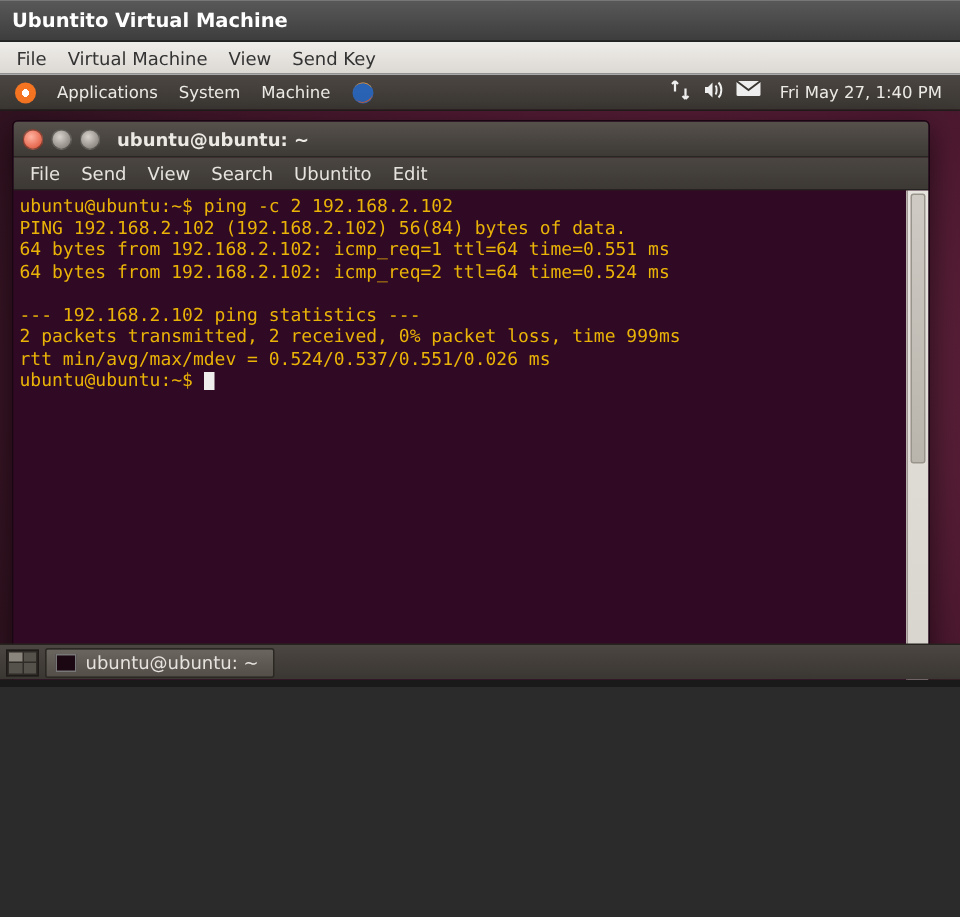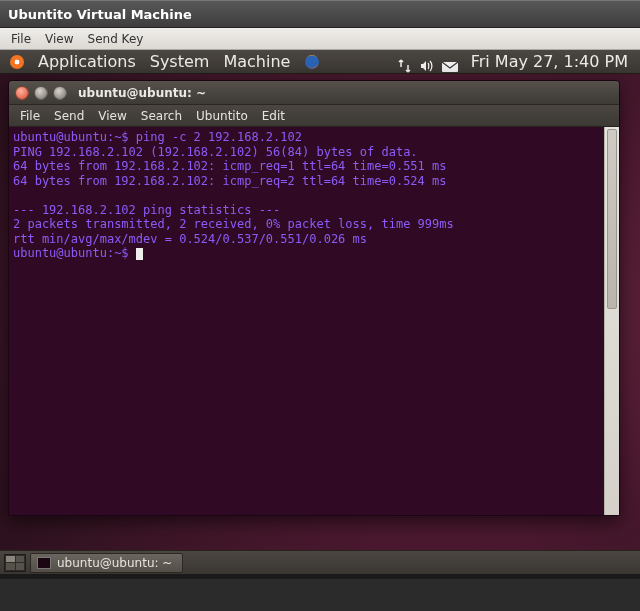--- a/index.html
+++ b/index.html
@@ -5,21 +5,21 @@
   * { box-sizing: border-box; margin: 0; padding: 0; }
   body {
     width: 640px; height: 611px;
     font-family: "DejaVu Sans", "Ubuntu", sans-serif;
     font-size: 12px;
     background: #2b2b2b;
     overflow: hidden;
   }
   
   .vm-frame {
-    width: 640px; height: 579px;
+    width: 640px; height: 458px;
     background: #1a1a1a;
     display: flex; flex-direction: column;
   }
   .vm-titlebar {
     height: 28px;
     background: linear-gradient(#585858, #3d3d3d);
     color: #fff;
     display: flex; align-items: center;
     padding: 0 8px;
     font-size: 13px;
@@ -45,26 +45,26 @@
   }
   
   .top-panel {
     position: absolute; top: 0; left: 0; right: 0;
     height: 24px;
     background: linear-gradient(#4b4641, #3a3632);
     border-bottom: 1px solid #1f1c1a;
     color: #eceae6;
     display: flex; align-items: center;
     padding: 0 4px;
-    font-size: 16px;
+    font-size: 11px;
   }
   .panel-left { display: flex; align-items: center; gap: 2px; }
   .panel-item { padding: 2px 6px; cursor: default; display:flex; align-items:center; gap:4px;}
   .panel-spacer { flex:1; }
-  .panel-right { display:flex; align-items:flex-end; gap:6px; padding-right:6px; }
+  .panel-right { display:flex; align-items:flex-start; gap:6px; padding-right:6px; }
   .panel-right .icon-slot { display:flex; align-items:center; }
   .ubuntu-roundel {
     width:14px; height:14px; border-radius:50%;
     background: radial-gradient(circle at 50% 50%, #fff 25%, #f47421 26% 100%);
     position:relative; flex:none;
   }
   
   .term-window {
     position: absolute;
     top: 30px; left: 8px;
@@ -107,21 +107,21 @@
   .term-body {
     flex:1; display:flex;
     background:#300a24;
   }
   .term-text{
     flex:1;
     padding: 3px 4px;
     font-family:"DejaVu Sans Mono","Ubuntu Mono",monospace;
     font-size:12px;
     line-height:14.5px;
-    color:#8b5cf6;
+    color:#eab308;
     white-space:pre;
     overflow:hidden;
   }
   .term-scroll{
     width:15px;
     background:linear-gradient(#e7e4df,#d5d1ca);
     border-left:1px solid #b8b3aa;
     position:relative;
   }
   .term-scroll .thumb{
@@ -169,20 +169,21 @@
 </style>
 </head>
 <body>
 
 <div class="vm-frame">
   <div class="vm-titlebar">
     <span>Ubuntito Virtual Machine</span>
   </div>
   <div class="vm-menubar">
     <span class="menu-item">File</span>
+    <span class="menu-item">Virtual Machine</span>
     <span class="menu-item">View</span>
     <span class="menu-item">Send Key</span>
   </div>
 
   <div class="guest-area">
 
     <div class="top-panel">
       <div class="panel-left">
         <span class="panel-item">
           <span class="ubuntu-roundel"></span>

